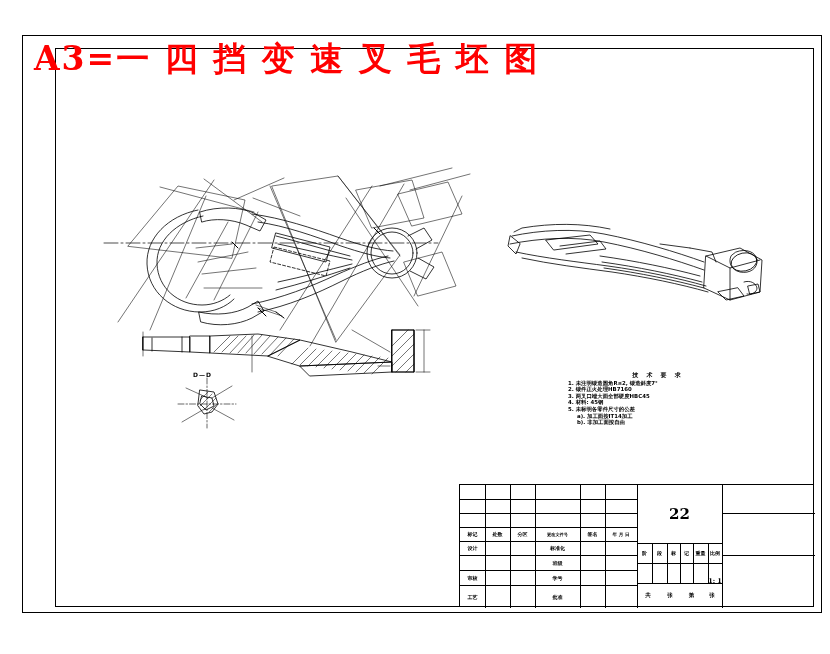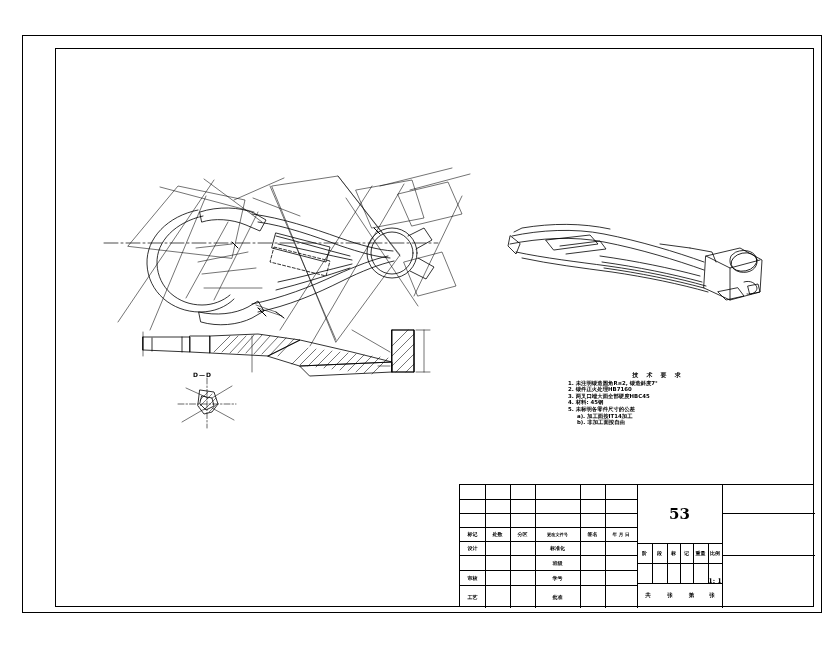--- a/index.html
+++ b/index.html
@@ -52,20 +52,21 @@
   .cell.scale{font-size:6.5px;font-family:"DejaVu Serif","Liberation Serif",serif;}
 </style>
 </head>
 <body>
 
 <div class="canvas">
 
   <div class="outer-border"></div>
   <div class="inner-border"></div>
 
+  <div class="sheet-title">A3=一 四 挡 变 速 叉 毛 坯 图</div>
 
   <svg class="views" viewBox="0 0 830 654" xmlns="http://www.w3.org/2000/svg">
     <g stroke="#000" fill="none" stroke-width="0.8" stroke-linecap="round" stroke-linejoin="round">
 
       <g stroke-width="0.7" stroke-dasharray="14,3,2,3">
         <line x1="104" y1="243" x2="438" y2="243"></line>
       </g>
 
       <path d="M198 210 C168 216 146 238 147 264 C148 292 172 312 200 312
                C214 312 226 307 234 299"></path>
@@ -315,21 +316,21 @@
     <div class="cell tiny" style="left:0;top:56px;width:25px;height:14px;">设计</div>
     <div class="cell tiny" style="left:0;top:70px;width:25px;height:15px;"></div>
     <div class="cell tiny" style="left:0;top:85px;width:25px;height:15px;">审核</div>
     <div class="cell tiny" style="left:0;top:100px;width:25px;height:23px;">工艺</div>
 
     <div class="cell tiny" style="left:75px;top:56px;width:45px;height:14px;">标准化</div>
     <div class="cell tiny" style="left:75px;top:70px;width:45px;height:15px;">班级</div>
     <div class="cell tiny" style="left:75px;top:85px;width:45px;height:15px;">学号</div>
     <div class="cell tiny" style="left:75px;top:100px;width:45px;height:23px;">批准</div>
 
-    <div class="cell mat" style="left:177px;top:0;width:85px;height:58px;">53</div>
+    <div class="cell mat" style="left:177px;top:0;width:85px;height:58px;">22</div>
 
     <div class="cell tiny" style="left:177px;top:58px;width:15px;height:20px;">阶</div>
     <div class="cell tiny" style="left:192px;top:58px;width:15px;height:20px;">段</div>
     <div class="cell tiny" style="left:207px;top:58px;width:13px;height:20px;">标</div>
     <div class="cell tiny" style="left:220px;top:58px;width:13px;height:20px;">记</div>
     <div class="cell tiny" style="left:233px;top:58px;width:15px;height:20px;">重量</div>
     <div class="cell tiny" style="left:248px;top:58px;width:14px;height:20px;">比例</div>
 
     <div class="cell scale" style="left:248px;top:78px;width:14px;height:20px;margin-top:8px;">1: 1</div>
 

